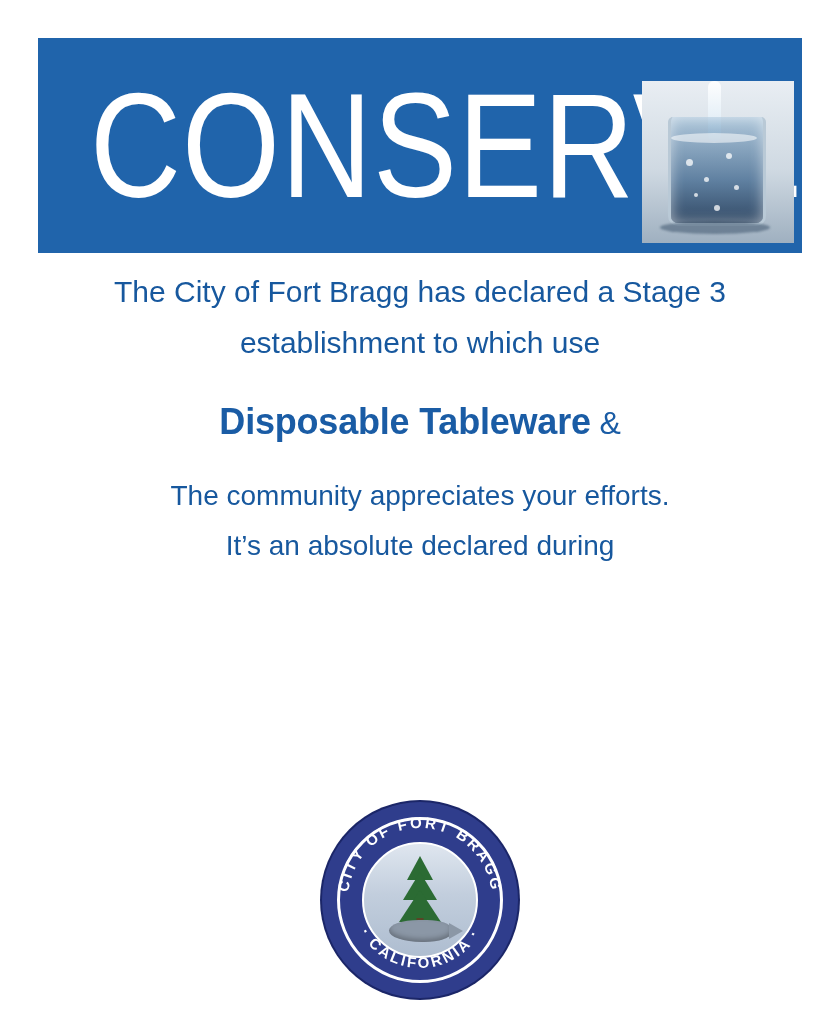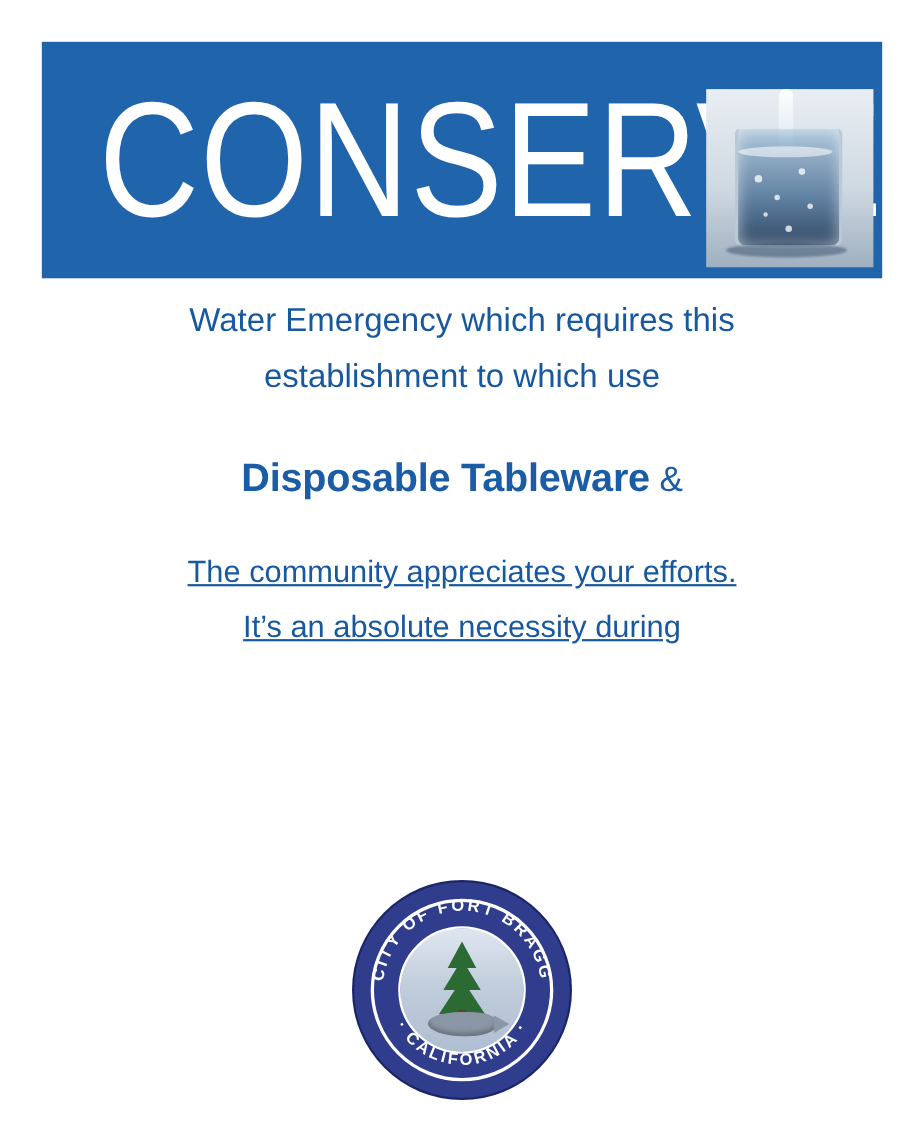--- a/index.html
+++ b/index.html
@@ -126,39 +126,38 @@
     line-height: 51px;
     color: #17589e;
     font-weight: 400;
   }
 
   .emphasis-block {
     margin-top: 28px;
   }
   .emph-line {
     font-size: 36px;
-    line-height: 76px;
+    line-height: 52px;
     font-weight: bold;
     color: #1a5ca5;
     letter-spacing: -0.2px;
   }
   .emph-line .amp {
     font-weight: normal;
     font-size: 32px;
   }
 
   .closing-block {
     margin-top: 22px;
   }
   .closing-line {
     font-size: 28px;
     line-height: 50px;
     color: #17589e;
     font-weight: 400;
-    text-decoration: underline;
   }
 
   
   .seal-wrap {
     position: absolute;
     left: 0;
     top: 802px;
     width: 840px;
     display: flex;
     justify-content: center;
@@ -276,33 +275,33 @@
       <div class="glass-bubble b4"></div>
       <div class="glass-bubble b5"></div>
       <div class="glass-bubble b6"></div>
       <div class="glass-base"></div>
     </div>
   </div>
 
   <div class="body-text">
 
     <div>
-      <div class="intro-line">Water Emergency which requires this</div>
+      <div class="intro-line">The City of Fort Bragg has declared a Stage 3</div>
       <div class="intro-line">establishment to which use</div>
     </div>
 
     <div class="emphasis-block">
       <div class="emph-line">
         <span>Disposable Tableware</span><span class="amp"> &amp;</span>
       </div>
     </div>
 
     <div class="closing-block">
       <div class="closing-line">The community appreciates your efforts.</div>
-      <div class="closing-line">It’s an absolute necessity during</div>
+      <div class="closing-line">It’s an absolute declared during</div>
     </div>
 
   </div>
 
   <div class="seal-wrap">
     <div class="seal">
       <div class="seal-inner-ring"></div>
       <div class="seal-center">
         <div class="tree">
           <span class="t1"></span>

